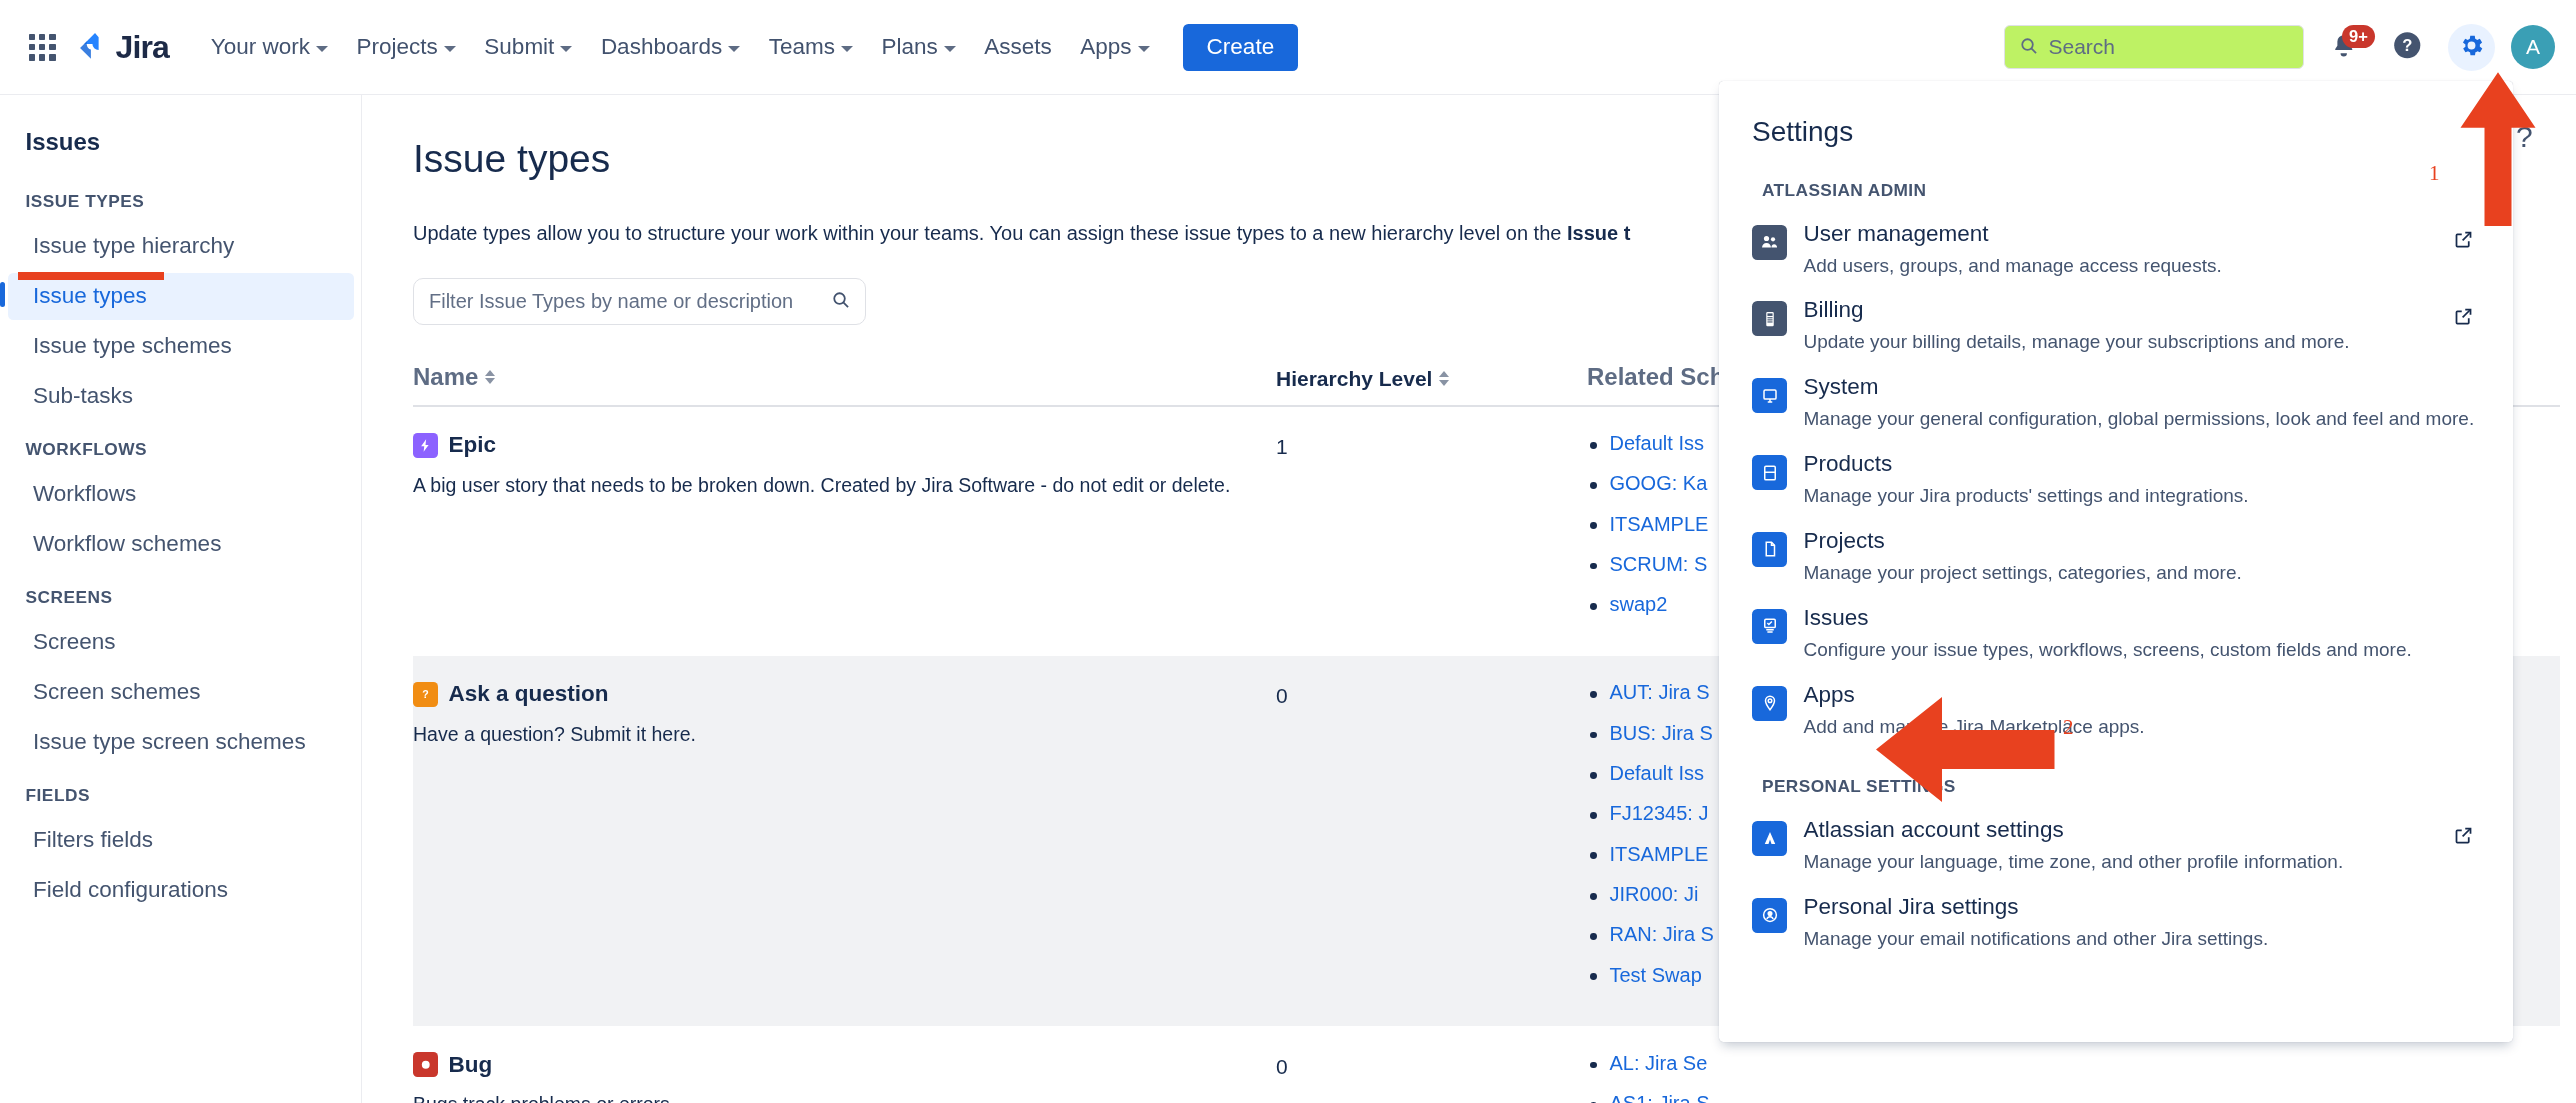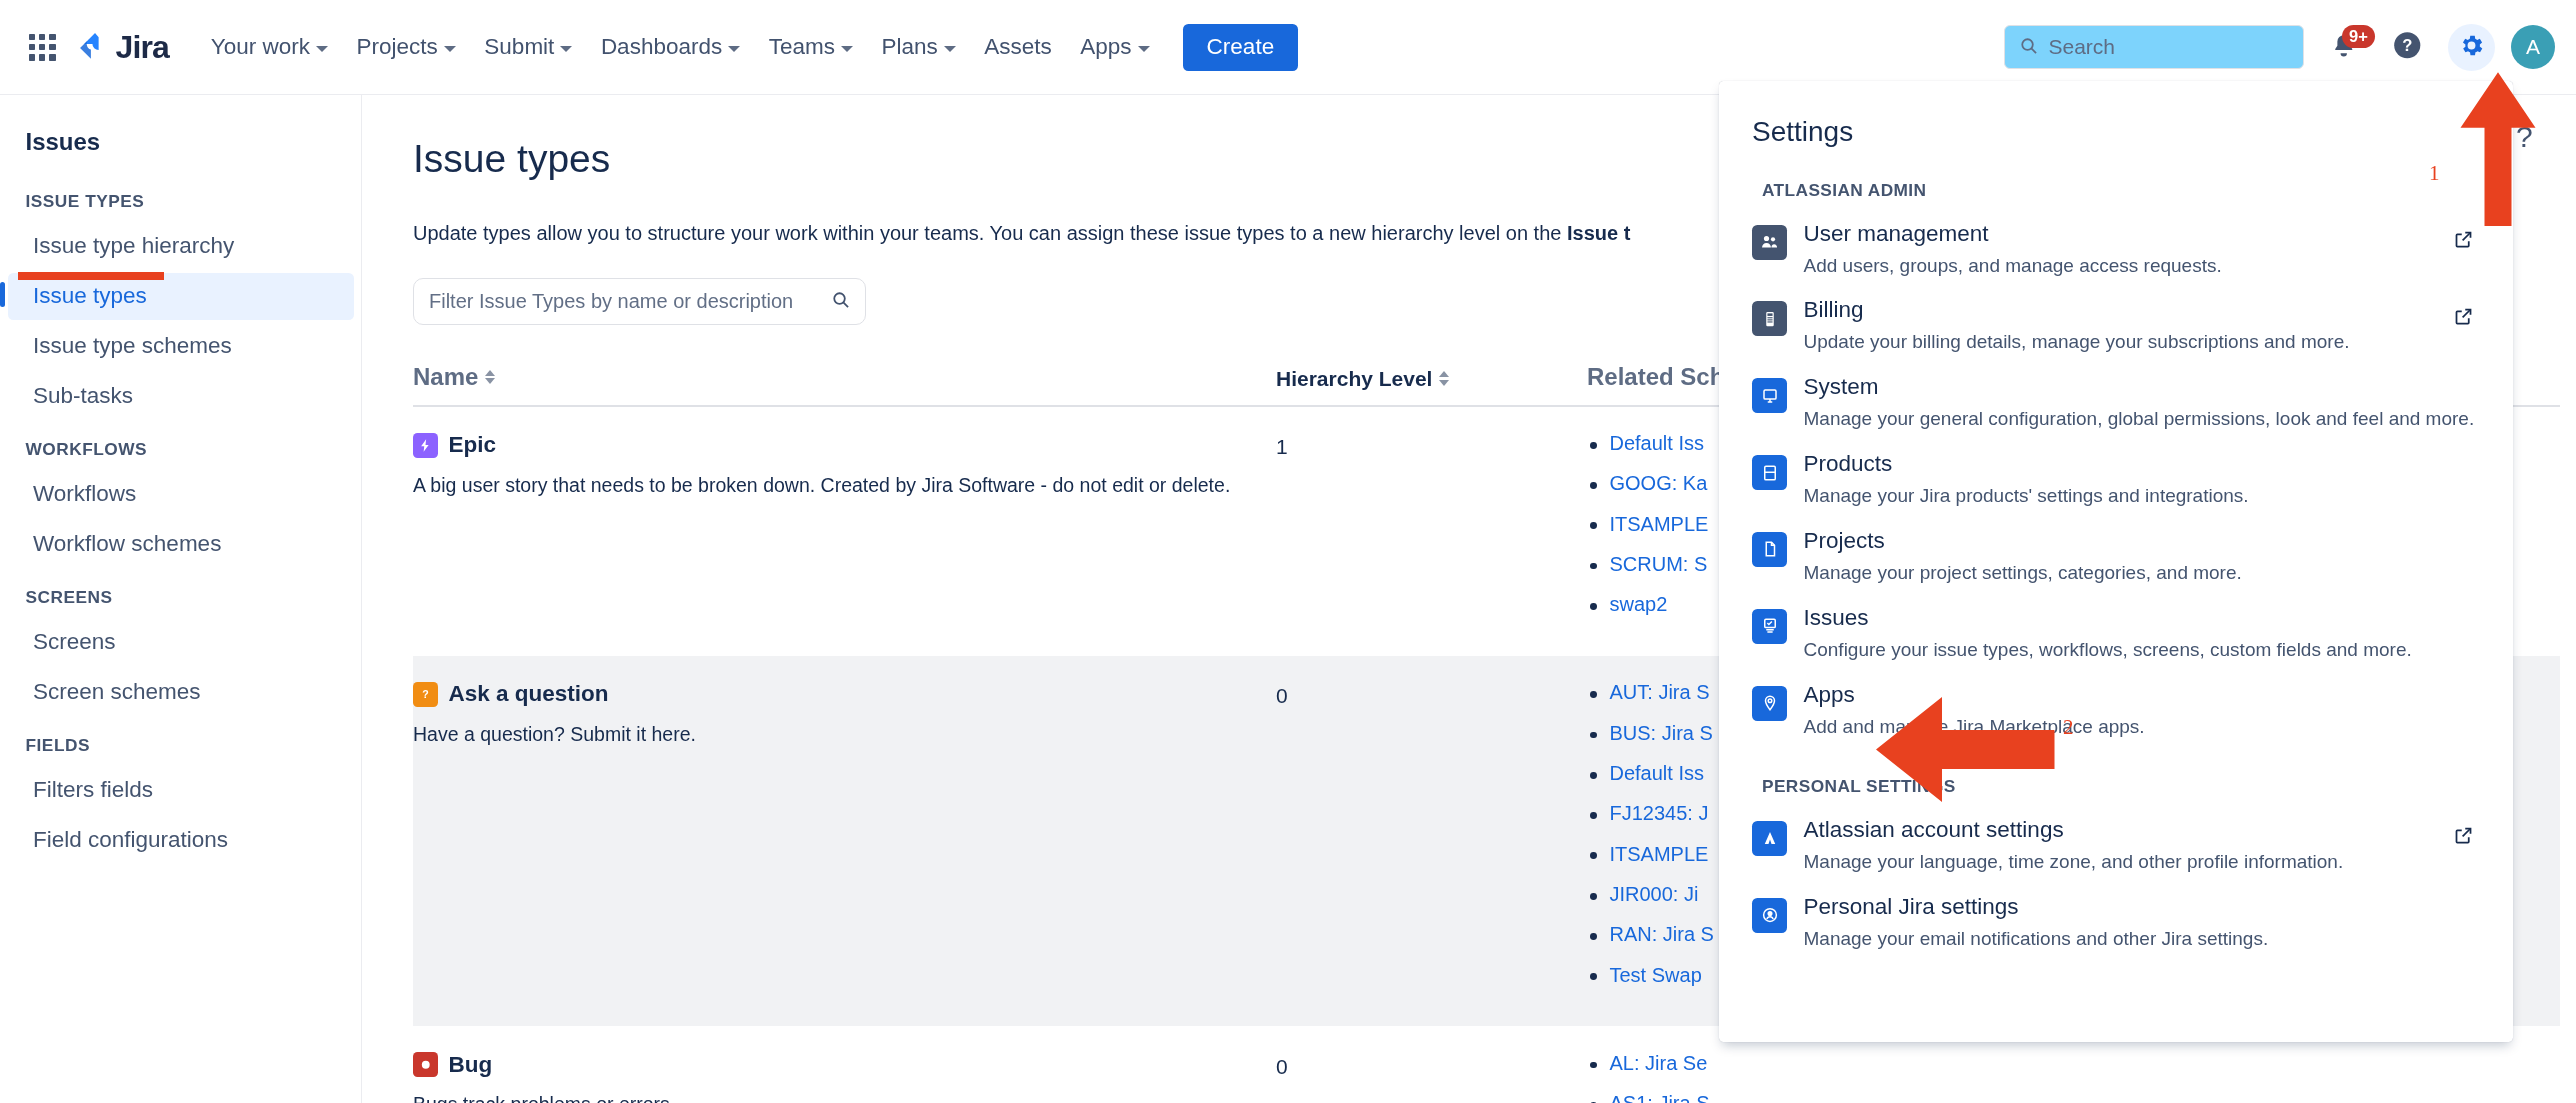--- a/index.html
+++ b/index.html
@@ -55,21 +55,21 @@
   }
 
   .nav-right {
     margin-left: auto; margin-right: 21px;
     display: flex; align-items: center; gap: 16.5px;
   }
   .searchbox {
     display: flex; align-items: center; gap: 10.5px;
     width: 300px; height: 44px;
     border: 1.5px solid #dfe1e6; border-radius: 6px;
-    padding: 0 13.5px; background: #7dd3fc; cursor: text;
+    padding: 0 13.5px; background: #bef264; cursor: text;
   }
   .searchbox .ph { font-size: 21px; color: #5e6c84; }
 
   .iconbtn {
     width: 47px; height: 47px; border-radius: 50%;
     display: flex; align-items: center; justify-content: center;
     cursor: pointer; position: relative;
   }
   .iconbtn.active { background: #e9f2ff; }
   .badge {
@@ -346,20 +346,21 @@
   <div class="sb-item">Issue type schemes</div>
   <div class="sb-item">Sub-tasks</div>
 
   <div class="sb-group">WORKFLOWS</div>
   <div class="sb-item">Workflows</div>
   <div class="sb-item">Workflow schemes</div>
 
   <div class="sb-group">SCREENS</div>
   <div class="sb-item">Screens</div>
   <div class="sb-item">Screen schemes</div>
+  <div class="sb-item">Issue type screen schemes</div>
 
   <div class="sb-group">FIELDS</div>
   <div class="sb-item">Filters fields</div>
   <div class="sb-item">Field configurations</div>
 </div>
 
 <div class="anno sb-underline" style="left:18px; top:272px;"></div>
 
 <div class="main">
   <div class="page-title">Issue types</div>

